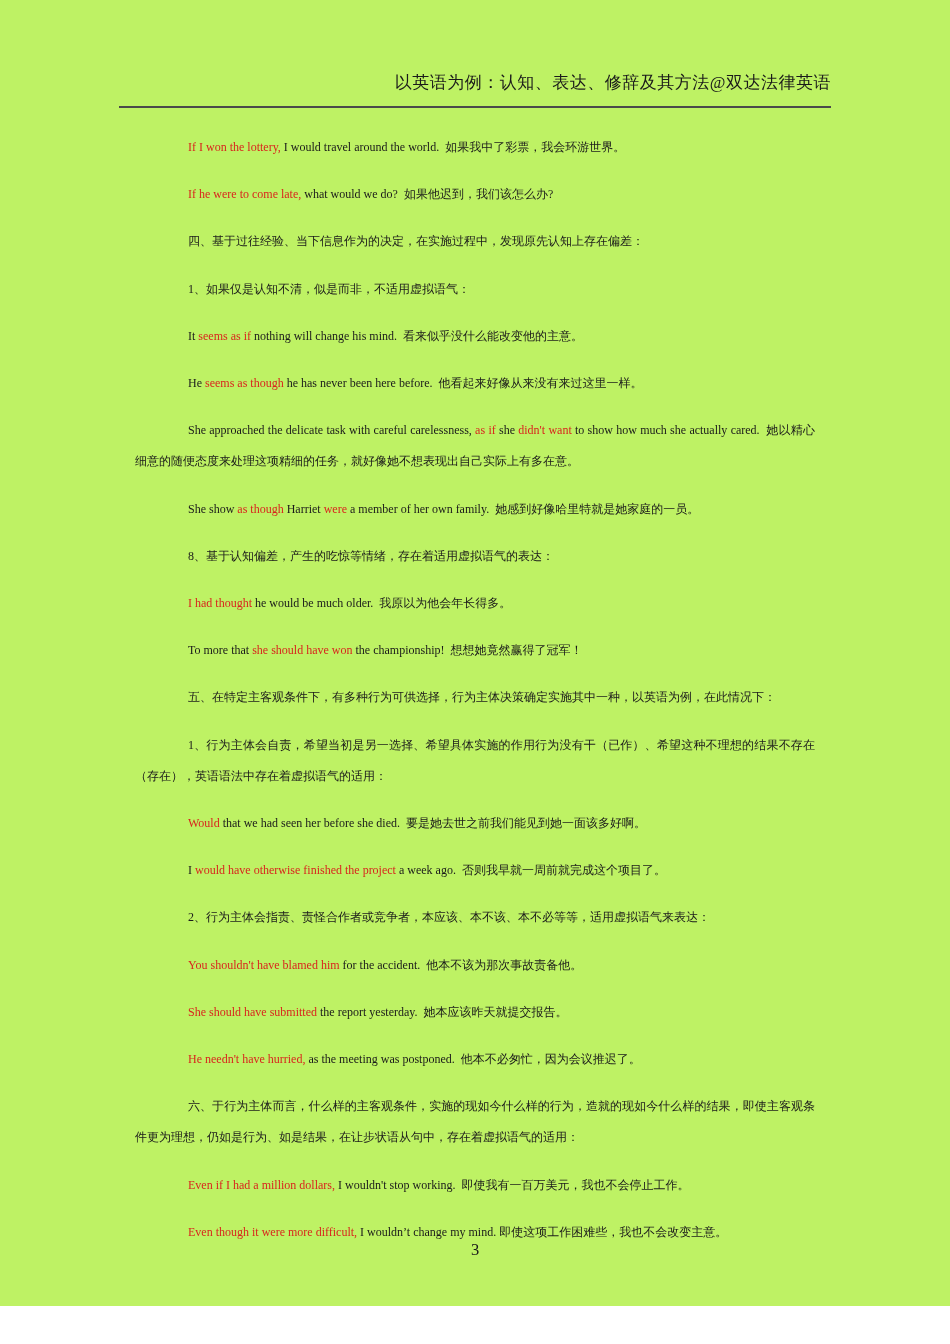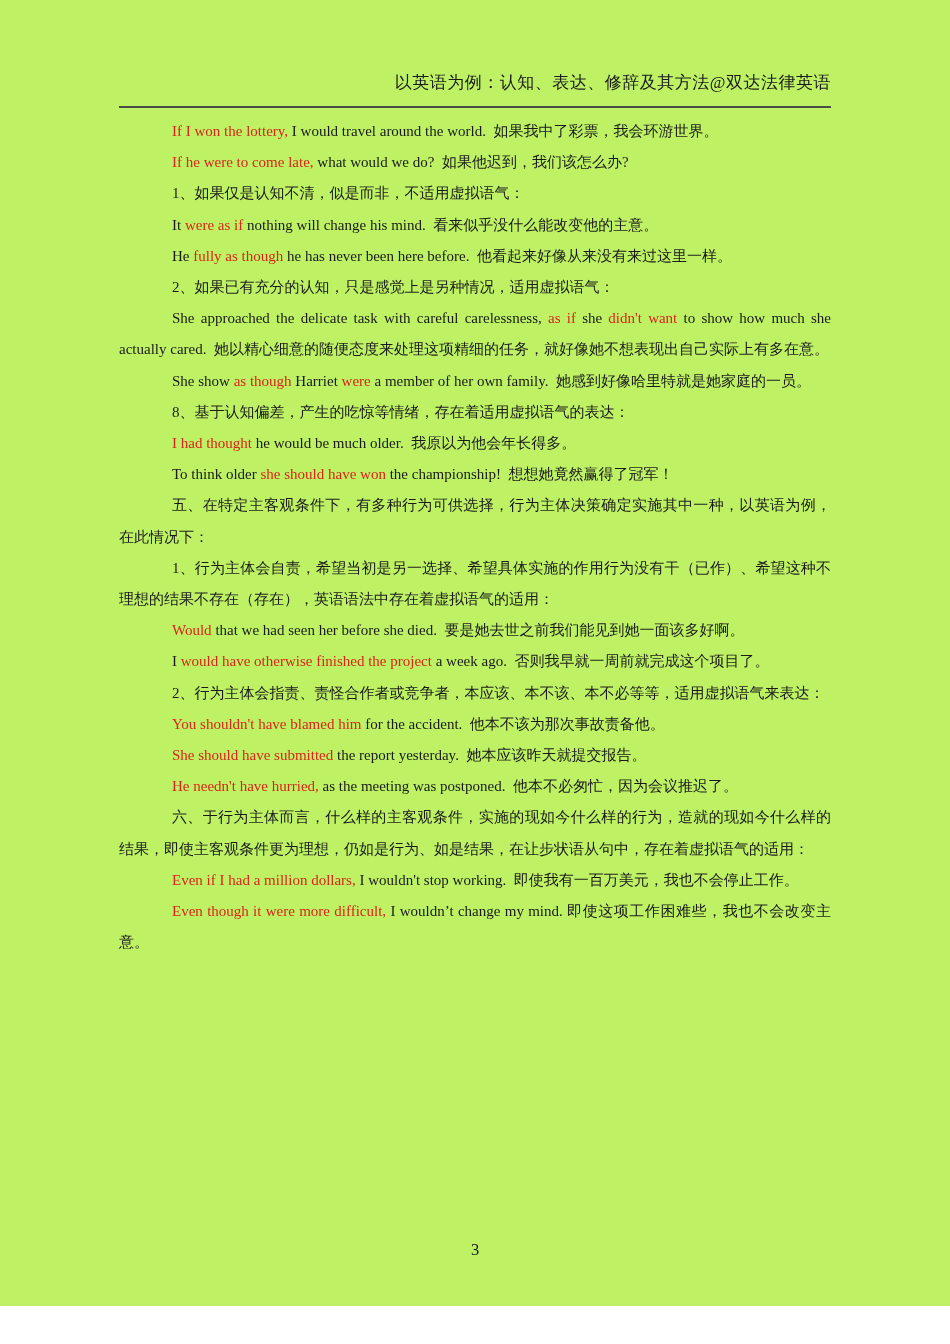--- a/index.html
+++ b/index.html
@@ -31,22 +31,22 @@
     height: 2px;
     background: #4a4a4a;
   }
   .doc-body {
     position: absolute;
     top: 116px;
     left: 119px;
     width: 712px;
   }
   .doc-body p {
-    margin: 0;
-    font-size: 15px;
+    margin: 16px;
+    font-size: 12px;
     line-height: 31.2px;
     text-align: justify;
     text-indent: 53px;
     word-break: break-word;
   }
   .seg-red { color: #d9251d; }
   .seg-black { color: #1a1a1a; }
   .footer {
     position: absolute;
     top: 1240px;
@@ -61,29 +61,29 @@
 <body>
 
 <div class="page">
   <div class="header">
     <span>以英语为例：认知、表达、修辞及其方法@双达法律英语</span>
   </div>
   <div class="divider"></div>
   <div class="doc-body" id="doc-body">
       <p><span class="seg-red">If I won the lottery,</span><span class="seg-black"> I would travel around the world.&nbsp; 如果我中了彩票，我会环游世界。</span></p>
       <p><span class="seg-red">If he were to come late,</span><span class="seg-black"> what would we do?&nbsp; 如果他迟到，我们该怎么办?</span></p>
+      <p><span class="seg-black">四、基于过往经验、当下信息作为的决定，在实施过程中，发现原先认知上存在偏差：</span></p>
       <p><span class="seg-black">1、如果仅是认知不清，似是而非，不适用虚拟语气：</span></p>
-      <p><span class="seg-black">It </span><span class="seg-red">were as if</span><span class="seg-black"> nothing will change his mind.&nbsp; 看来似乎没什么能改变他的主意。</span></p>
-      <p><span class="seg-black">He </span><span class="seg-red">fully as though</span><span class="seg-black"> he has never been here before.&nbsp; 他看起来好像从来没有来过这里一样。</span></p>
-      <p><span class="seg-black">2、如果已有充分的认知，只是感觉上是另种情况，适用虚拟语气：</span></p>
+      <p><span class="seg-black">It </span><span class="seg-red">seems as if</span><span class="seg-black"> nothing will change his mind.&nbsp; 看来似乎没什么能改变他的主意。</span></p>
+      <p><span class="seg-black">He </span><span class="seg-red">seems as though</span><span class="seg-black"> he has never been here before.&nbsp; 他看起来好像从来没有来过这里一样。</span></p>
       <p><span class="seg-black">She approached the delicate task with careful carelessness,</span><span class="seg-red"> as if </span><span class="seg-black">she </span><span class="seg-red">didn't want</span><span class="seg-black"> to show how much she actually cared.&nbsp; 她以精心细意的随便态度来处理这项精细的任务，就好像她不想表现出自己实际上有多在意。</span></p>
       <p><span class="seg-black">She show </span><span class="seg-red">as though</span><span class="seg-black"> Harriet </span><span class="seg-red">were</span><span class="seg-black"> a member of her own family.&nbsp; 她感到好像哈里特就是她家庭的一员。</span></p>
       <p><span class="seg-black">8、基于认知偏差，产生的吃惊等情绪，存在着适用虚拟语气的表达：</span></p>
       <p><span class="seg-red">I had thought</span><span class="seg-black"> he would be much older.&nbsp; 我原以为他会年长得多。</span></p>
-      <p><span class="seg-black">To think older </span><span class="seg-red">she should have won</span><span class="seg-black"> the championship!&nbsp; 想想她竟然赢得了冠军！</span></p>
+      <p><span class="seg-black">To more that </span><span class="seg-red">she should have won</span><span class="seg-black"> the championship!&nbsp; 想想她竟然赢得了冠军！</span></p>
       <p><span class="seg-black">五、在特定主客观条件下，有多种行为可供选择，行为主体决策确定实施其中一种，以英语为例，在此情况下：</span></p>
       <p><span class="seg-black">1、行为主体会自责，希望当初是另一选择、希望具体实施的作用行为没有干（已作）、希望这种不理想的结果不存在（存在），英语语法中存在着虚拟语气的适用：</span></p>
       <p><span class="seg-red">Would</span><span class="seg-black"> that we had seen her before she died.&nbsp; 要是她去世之前我们能见到她一面该多好啊。</span></p>
       <p><span class="seg-black">I </span><span class="seg-red">would have otherwise finished the project</span><span class="seg-black"> a week ago.&nbsp; 否则我早就一周前就完成这个项目了。</span></p>
       <p><span class="seg-black">2、行为主体会指责、责怪合作者或竞争者，本应该、本不该、本不必等等，适用虚拟语气来表达：</span></p>
       <p><span class="seg-red">You shouldn't have blamed him</span><span class="seg-black"> for the accident.&nbsp; 他本不该为那次事故责备他。</span></p>
       <p><span class="seg-red">She should have submitted</span><span class="seg-black"> the report yesterday.&nbsp; 她本应该昨天就提交报告。</span></p>
       <p><span class="seg-red">He needn't have hurried,</span><span class="seg-black"> as the meeting was postponed.&nbsp; 他本不必匆忙，因为会议推迟了。</span></p>
       <p><span class="seg-black">六、于行为主体而言，什么样的主客观条件，实施的现如今什么样的行为，造就的现如今什么样的结果，即使主客观条件更为理想，仍如是行为、如是结果，在让步状语从句中，存在着虚拟语气的适用：</span></p>
       <p><span class="seg-red">Even if I had a million dollars,</span><span class="seg-black"> I wouldn't stop working.&nbsp; 即使我有一百万美元，我也不会停止工作。</span></p>

